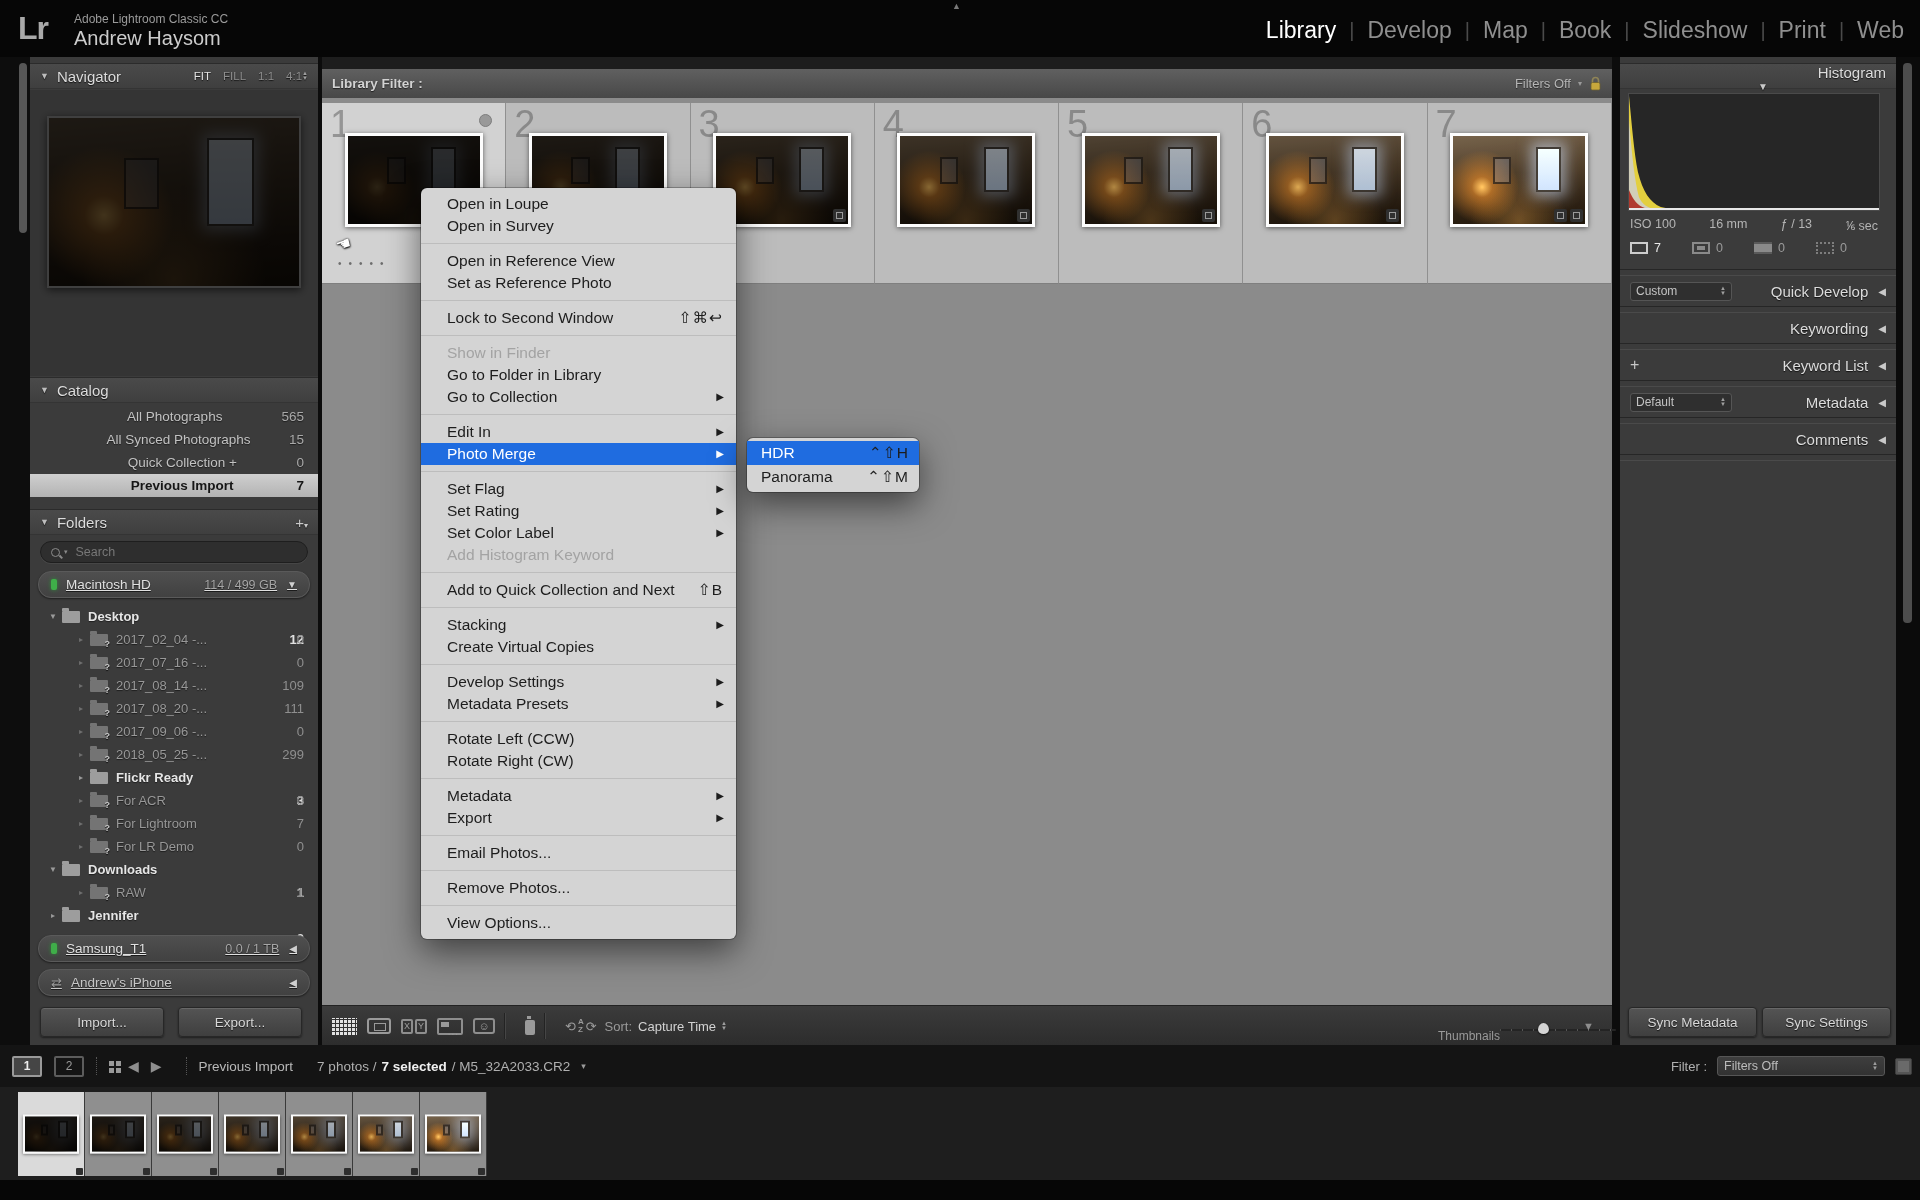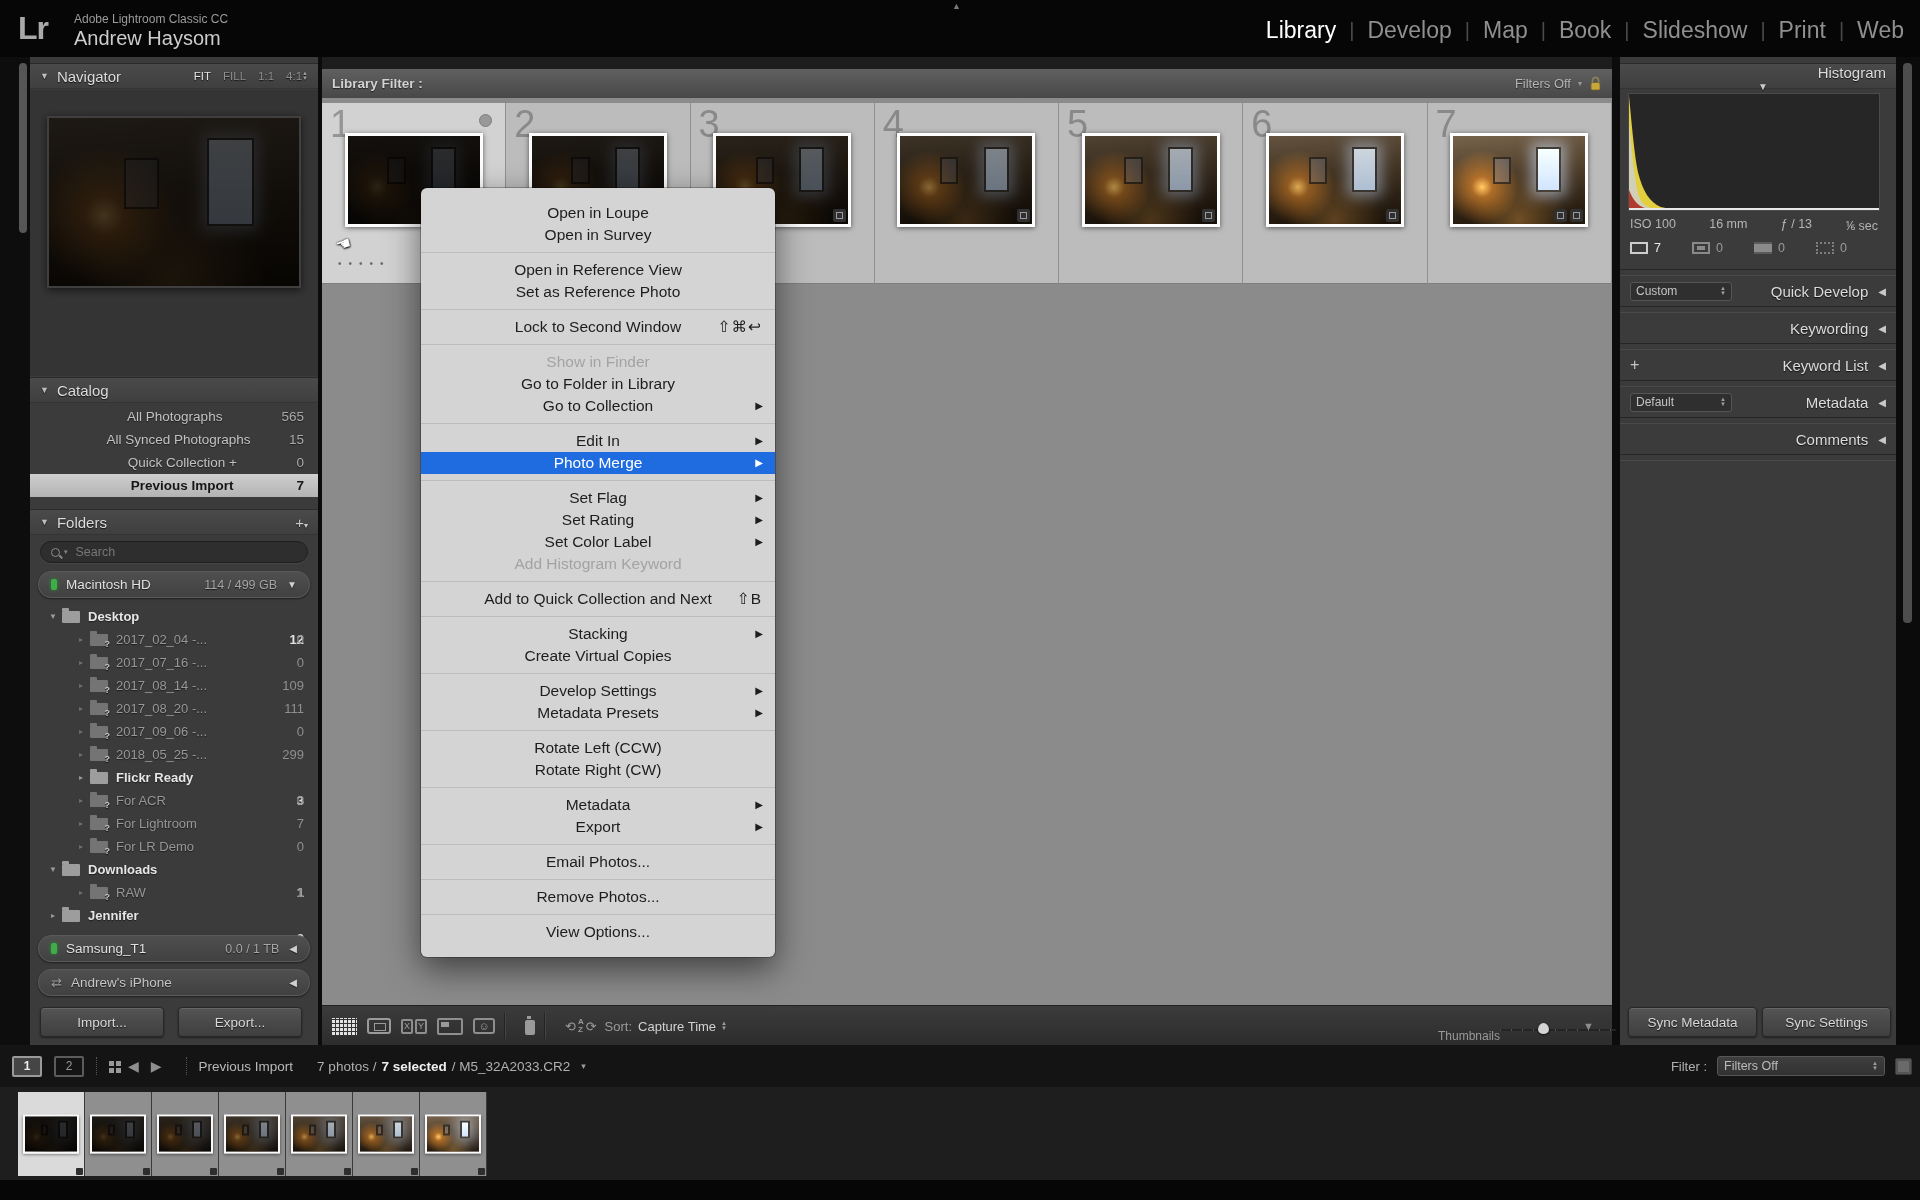--- a/index.html
+++ b/index.html
@@ -47,21 +47,21 @@
   .plus-btn{margin-left:auto;font-size:15px;color:#c9c9c9;}
   #folderSearch{position:absolute;left:10px;top:484px;width:268px;height:22px;box-sizing:border-box;border-radius:11px;
                 background:#2e2e2e;border:1px solid #1e1e1e;box-shadow:0 1px 0 rgba(255,255,255,.06);display:flex;align-items:center;padding:0 10px;}
   .mag{width:7px;height:7px;border:1.5px solid #8b8b8b;border-radius:50%;position:relative;margin-right:4px;}
   .mag::after{content:"";position:absolute;left:7px;top:7px;width:4px;height:1.5px;background:#8b8b8b;transform:rotate(45deg);}
   .mag-caret{font-size:7px;color:#8b8b8b;margin-right:6px;}
   #folderSearch input{background:transparent;border:none;outline:none;color:#9a9a9a;font-size:12.5px;width:200px;font-family:"Liberation Sans",sans-serif;}
   #folderSearch input::placeholder{color:#777;}
   .vol-bar{position:absolute;left:8px;width:272px;height:27px;box-sizing:border-box;border-radius:13px;
            background:linear-gradient(#4f4f4f,#414141);border:1px solid #5a5a5a;box-shadow:0 1px 2px rgba(0,0,0,.5);
-           display:flex;align-items:center;padding:0 12px;font-size:13.5px;color:#e0e0e0;text-shadow:0 1px 1px rgba(0,0,0,.6);}
+           display:flex;align-items:center;padding:0 12px;font-size:13.5px;color:#e0e0e0;text-shadow:0 1px 1px rgba(0,0,0,.6);text-decoration:underline;}
   .led{width:6px;height:11px;border-radius:2px;background:#3fae49;box-shadow:0 0 4px #2e8b38;margin-right:9px;}
   .vol-cap{margin-left:auto;color:#a6a6a6;font-size:12.5px;margin-right:10px;}
   .vol-tri{font-size:10px;color:#cfcfcf;}
   .sync-ic{color:#9a9a9a;font-size:13px;margin-right:9px;}
   #volMac{top:514px;}
   #volSamsung{top:878px;}
   #volPhone{top:912px;color:#c6c6c6;}
   #folderTree{position:absolute;left:0;top:548px;width:288px;}
   .tree-row{height:23px;display:flex;align-items:center;font-size:13px;padding-right:14px;}
   .tree-row .disc{width:10px;font-size:8px;color:#9a9a9a;text-align:center;margin-right:4px;}
@@ -187,22 +187,22 @@
   .fs-dd{width:168px;height:20px;background:linear-gradient(#3e3e3e,#323232);border:1px solid #565656;border-radius:3px;display:flex;align-items:center;padding:0 6px;box-sizing:border-box;}
   .fs-dd .fs-dd-label{font-size:12.5px;color:#bcbcbc;flex:1;}
   .fs-sqbtn{width:15px;height:15px;background:#6a6a6a;border:1px solid #3c3c3c;border-radius:2px;box-shadow:inset 0 0 0 2px #555;}
   #fsThumbs{position:absolute;left:0;top:42px;width:1920px;height:93px;background:#1e1e1e;display:flex;padding-left:18px;padding-top:5px;box-sizing:border-box;}
   .fs-cell{position:relative;width:67px;height:84px;background:#8f8f8f;border-right:1px solid #3a3a3a;box-sizing:border-box;flex:none;}
   .fs-cell.most{background:#dadada;}
   .fs-thumb{position:absolute;left:50%;top:50%;transform:translate(-50%,-50%);width:52px;height:35px;border:2px solid #fafafa;box-shadow:0 1px 3px rgba(0,0,0,.5);}
   .fs-badge{position:absolute;right:1px;bottom:1px;width:7px;height:7px;background:#2e2e2e;border-radius:1px;}
   #bottomBar{position:absolute;left:0;top:1180px;width:1920px;height:20px;background:#060606;}
   
-  #ctxMenu{position:absolute;left:421px;top:188px;width:354px;background:#d4d4d4;border-radius:6px;
-           box-shadow:0 12px 34px rgba(0,0,0,.55),0 0 0 1px rgba(0,0,0,.25);padding:14px 0;z-index:50;text-align:center;}
+  #ctxMenu{position:absolute;left:421px;top:188px;width:315px;background:#d4d4d4;border-radius:6px;
+           box-shadow:0 12px 34px rgba(0,0,0,.55),0 0 0 1px rgba(0,0,0,.25);padding:5px 0;z-index:50;}
   .mi{position:relative;height:22px;line-height:22px;font-size:15.5px;color:#1d1d1d;padding:0 26px;white-space:nowrap;}
   .mi .mi-label{display:inline-block;}
   .mi .mi-short{position:absolute;right:13px;color:#1d1d1d;letter-spacing:1px;}
   .mi .mi-arrow{position:absolute;right:12px;font-size:10px;top:0;}
   .mi.disabled{color:#a3a3a3;}
   .mi.hl{background:#1f6ce0;color:#ffffff;}
   .mi.hl .mi-arrow{color:#fff;}
   .menu-sep{height:1px;background:#bdbdbd;margin:6px 0;}
   #ctxSub{position:absolute;left:747px;top:438px;width:172px;background:#d4d4d4;border-radius:6px;
           box-shadow:0 12px 34px rgba(0,0,0,.55),0 0 0 1px rgba(0,0,0,.25);padding:3px 0;z-index:51;}
@@ -738,14 +738,18 @@
       <div class="menu-sep"></div>
       <div class="mi"><span class="mi-label">Metadata</span><span class="mi-arrow">▶</span></div>
       <div class="mi"><span class="mi-label">Export</span><span class="mi-arrow">▶</span></div>
       <div class="menu-sep"></div>
       <div class="mi"><span class="mi-label">Email Photos...</span></div>
       <div class="menu-sep"></div>
       <div class="mi"><span class="mi-label">Remove Photos...</span></div>
       <div class="menu-sep"></div>
       <div class="mi"><span class="mi-label">View Options...</span></div>
     </div>
+  <div id="ctxSub">
+      <div class="mi hl"><span class="mi-label">HDR</span><span class="mi-short">⌃⇧H</span></div>
+      <div class="mi"><span class="mi-label">Panorama</span><span class="mi-short">⌃⇧M</span></div>
+    </div>
 
 </div>
 
 </body></html>

